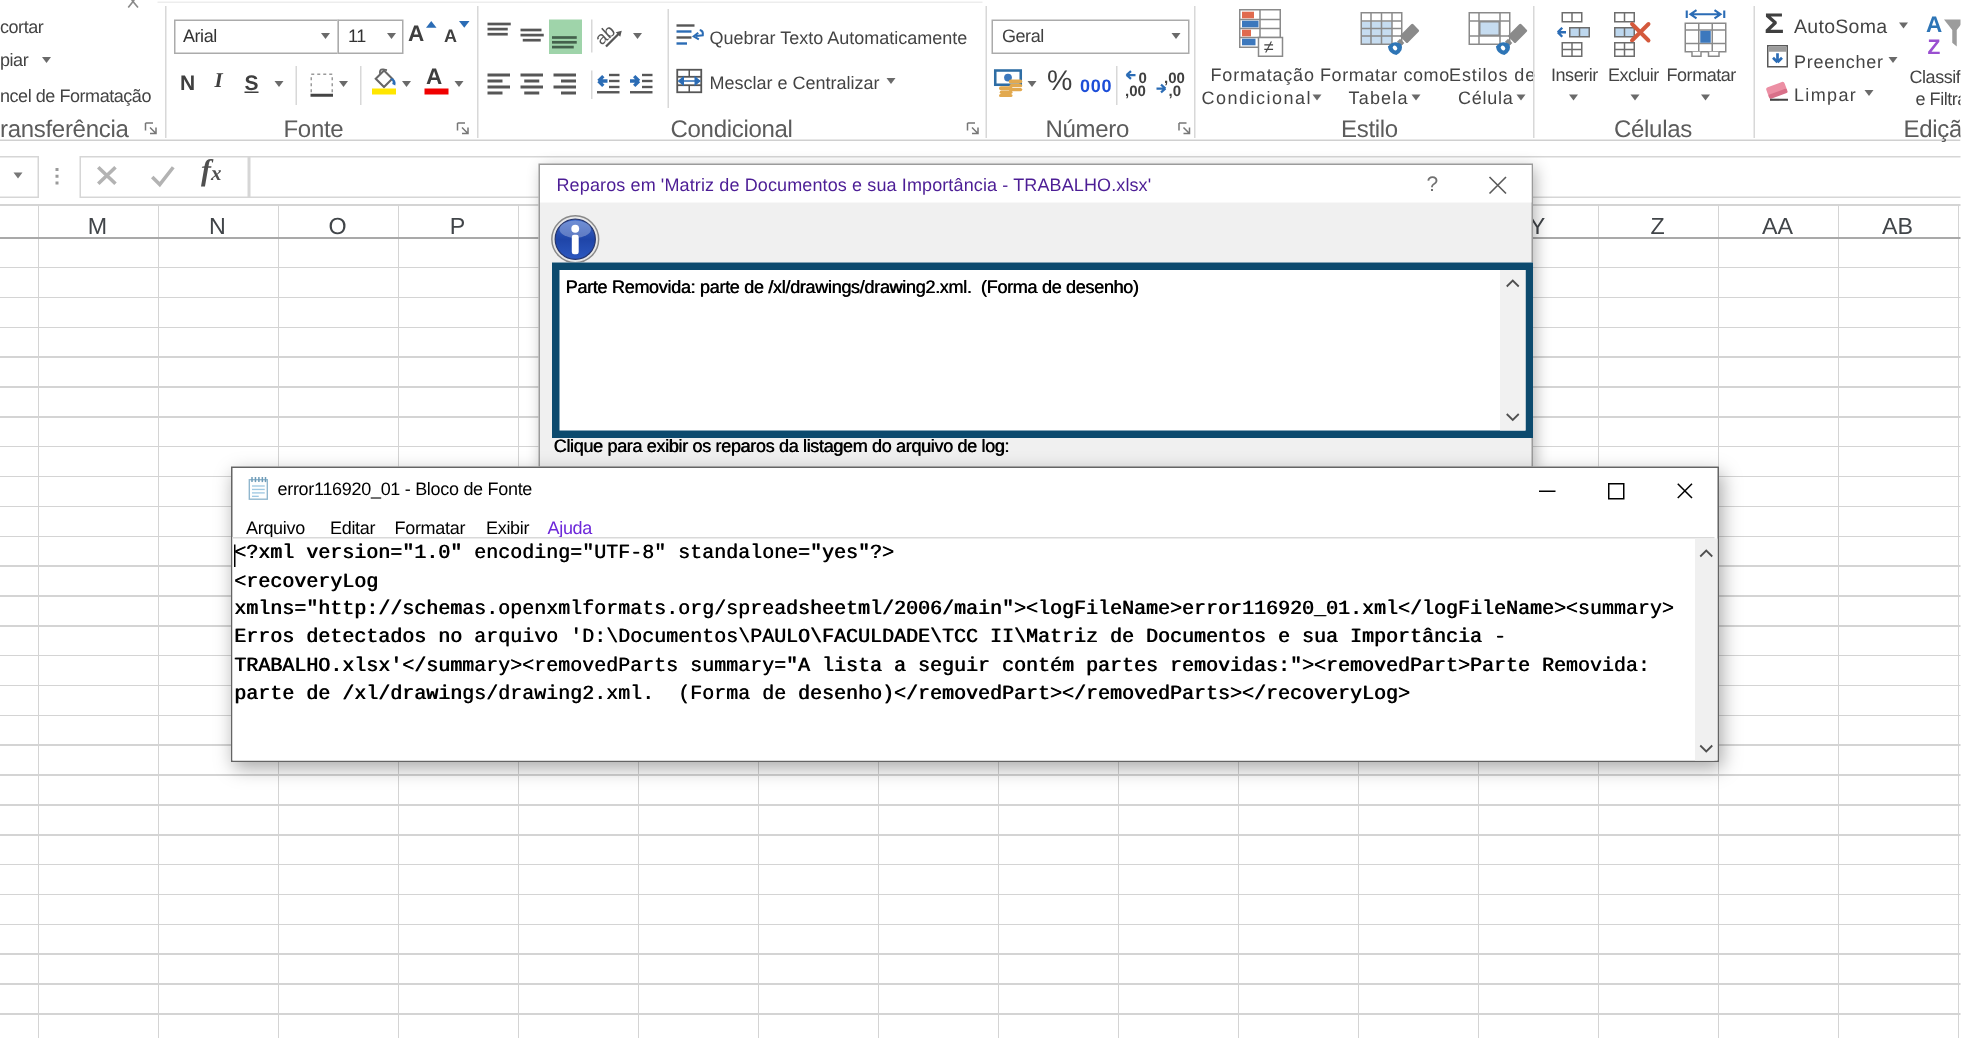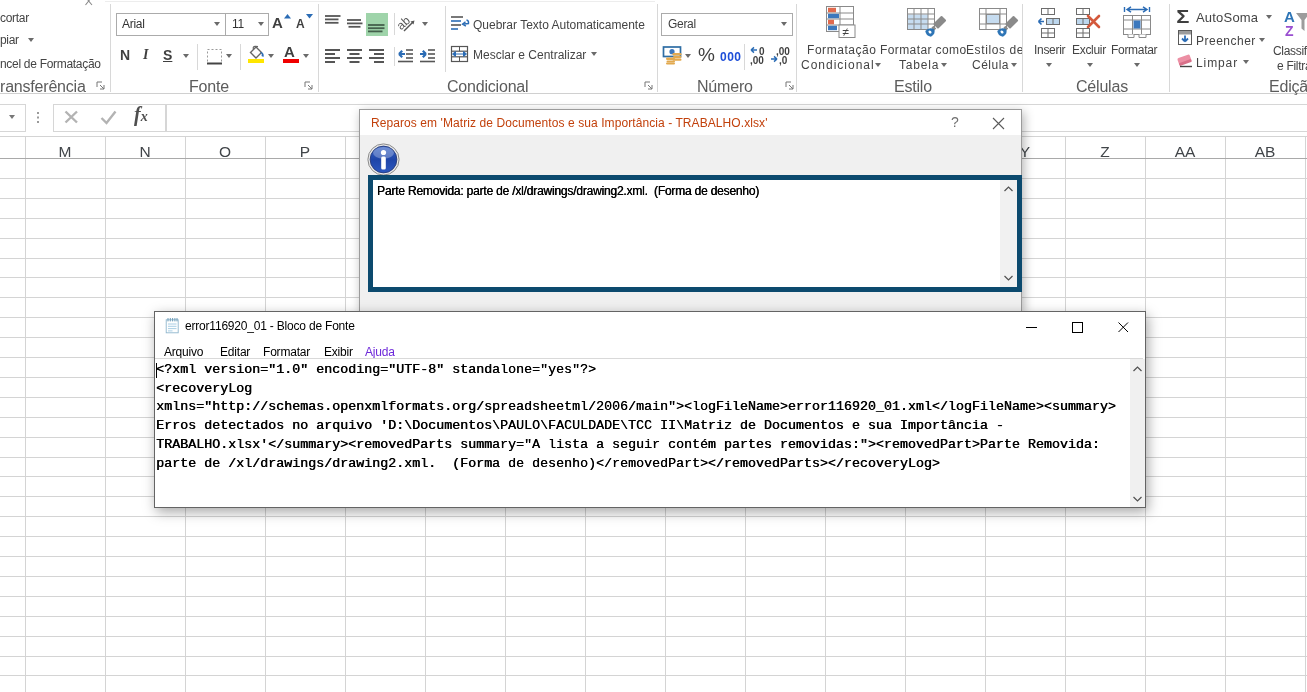--- a/index.html
+++ b/index.html
@@ -439,21 +439,21 @@
     </svg>
 <svg style="left:100px;top:110px" width="17" height="14">
       <path d="M1.5 8 L6.5 13 L15.5 1.5" stroke="#b3b3b3" stroke-width="2.4" fill="none"></path>
     </svg>
 <div class="abs" style="left:134px;top:103px;font-size:20px;font-style:italic;font-weight:bold;font-family:'Liberation Serif',serif;color:#4f4f4f">f<span style="font-size:14px">x</span></div>
 <div class="abs" style="left:166px;top:104px;width:1141px;height:26px;background:#fff;border:1px solid #d6d6d6;border-right:none"></div>
 </div>
 
 <div id="dialog" class="abs" style="left:359px;top:109px;width:661px;height:201px;background:#f0f0f0;border:1px solid #9b9b9b;box-shadow:2px 3px 10px rgba(0,0,0,0.3)">
   <div class="abs" style="left:0;top:0;width:100%;height:25px;background:#fff"></div>
-  <div class="abs" style="left:11px;top:6px;font-size:12px;color:#c2410c;letter-spacing:0.08px;white-space:nowrap">Reparos em 'Matriz de Documentos e sua Importância - TRABALHO.xlsx'</div>
+  <div class="abs" style="left:11px;top:6px;font-size:12px;color:#4c1d95;letter-spacing:0.08px;white-space:nowrap">Reparos em 'Matriz de Documentos e sua Importância - TRABALHO.xlsx'</div>
   <div class="abs" style="left:591px;top:4px;font-size:14px;color:#707070">?</div>
   <svg style="left:632px;top:7px" width="13" height="13">
       <path d="M1 1 L12 12 M12 1 L1 12" stroke="#5a5a5a" stroke-width="1.1"></path>
     </svg>
   <svg style="left:7px;top:33px" width="33" height="33">
     <defs>
         <linearGradient id="ig" x1="0" y1="0" x2="0" y2="1">
           <stop offset="0" stop-color="#3a66c8"></stop>
           <stop offset="0.5" stop-color="#1f45a8"></stop>
           <stop offset="1" stop-color="#2c58c0"></stop>
@@ -469,20 +469,21 @@
     <div class="abs" style="left:4px;top:4px;font-size:12px;color:#000;letter-spacing:-0.2px;white-space:pre;text-shadow:0.35px 0 0 #000">Parte Removida: parte de /xl/drawings/drawing2.xml.  (Forma de desenho)</div>
     <div class="abs" style="right:0;top:0;width:17px;height:100%;background:#f1f1f1">
       <svg style="left:4px;top:6px" width="9" height="6">
           <path d="M0.5 5 L4.5 1 L8.5 5" stroke="#505050" fill="none" stroke-width="1.2"></path>
         </svg>
       <svg style="left:4px;top:95px" width="9" height="6">
           <path d="M0.5 1 L4.5 5 L8.5 1" stroke="#505050" fill="none" stroke-width="1.2"></path>
         </svg>
     </div>
   </div>
+  <div class="abs" style="left:9px;top:180px;font-size:12px;color:#000;letter-spacing:-0.22px;text-shadow:0.35px 0 0 #000;white-space:nowrap">Clique para exibir os reparos da listagem do arquivo de log:</div>
 </div>
 
 <div id="notepad" class="abs" style="left:154px;top:311px;width:990px;height:195px;background:#fff;border:1px solid #646464;box-shadow:2px 4px 12px rgba(0,0,0,0.35)">
   <svg style="left:10px;top:5px" width="15" height="17">
     <rect x="1.2" y="2.8" width="12" height="13" fill="#fdfefe" stroke="#8fb6cd" stroke-width="0.9"></rect>
     <g stroke="#9fc8e2" stroke-width="0.9">
         <line x1="3" y1="7" x2="11.5" y2="7"></line>
         <line x1="3" y1="9.3" x2="11.5" y2="9.3"></line>
         <line x1="3" y1="11.6" x2="11.5" y2="11.6"></line>
         <line x1="3" y1="13.9" x2="7.5" y2="13.9"></line>

